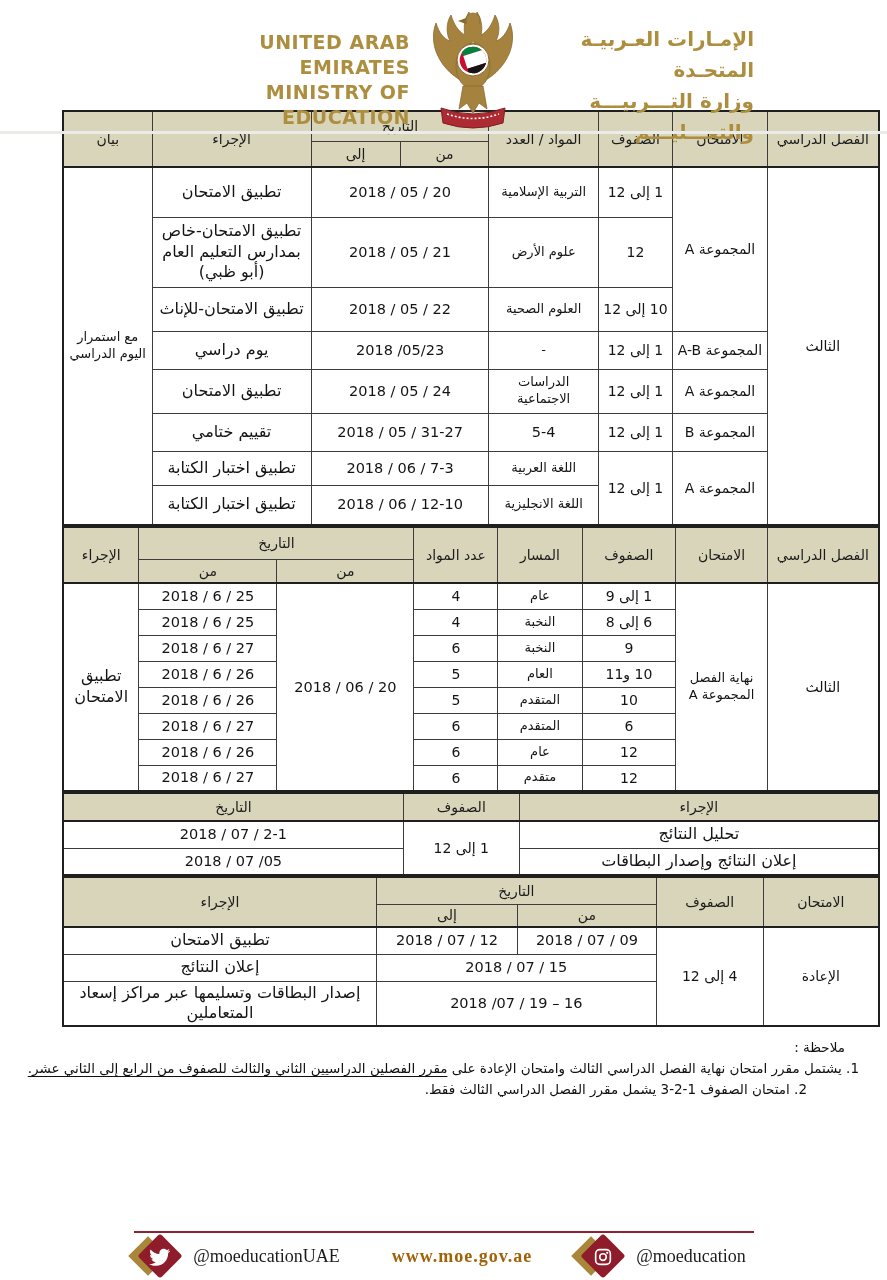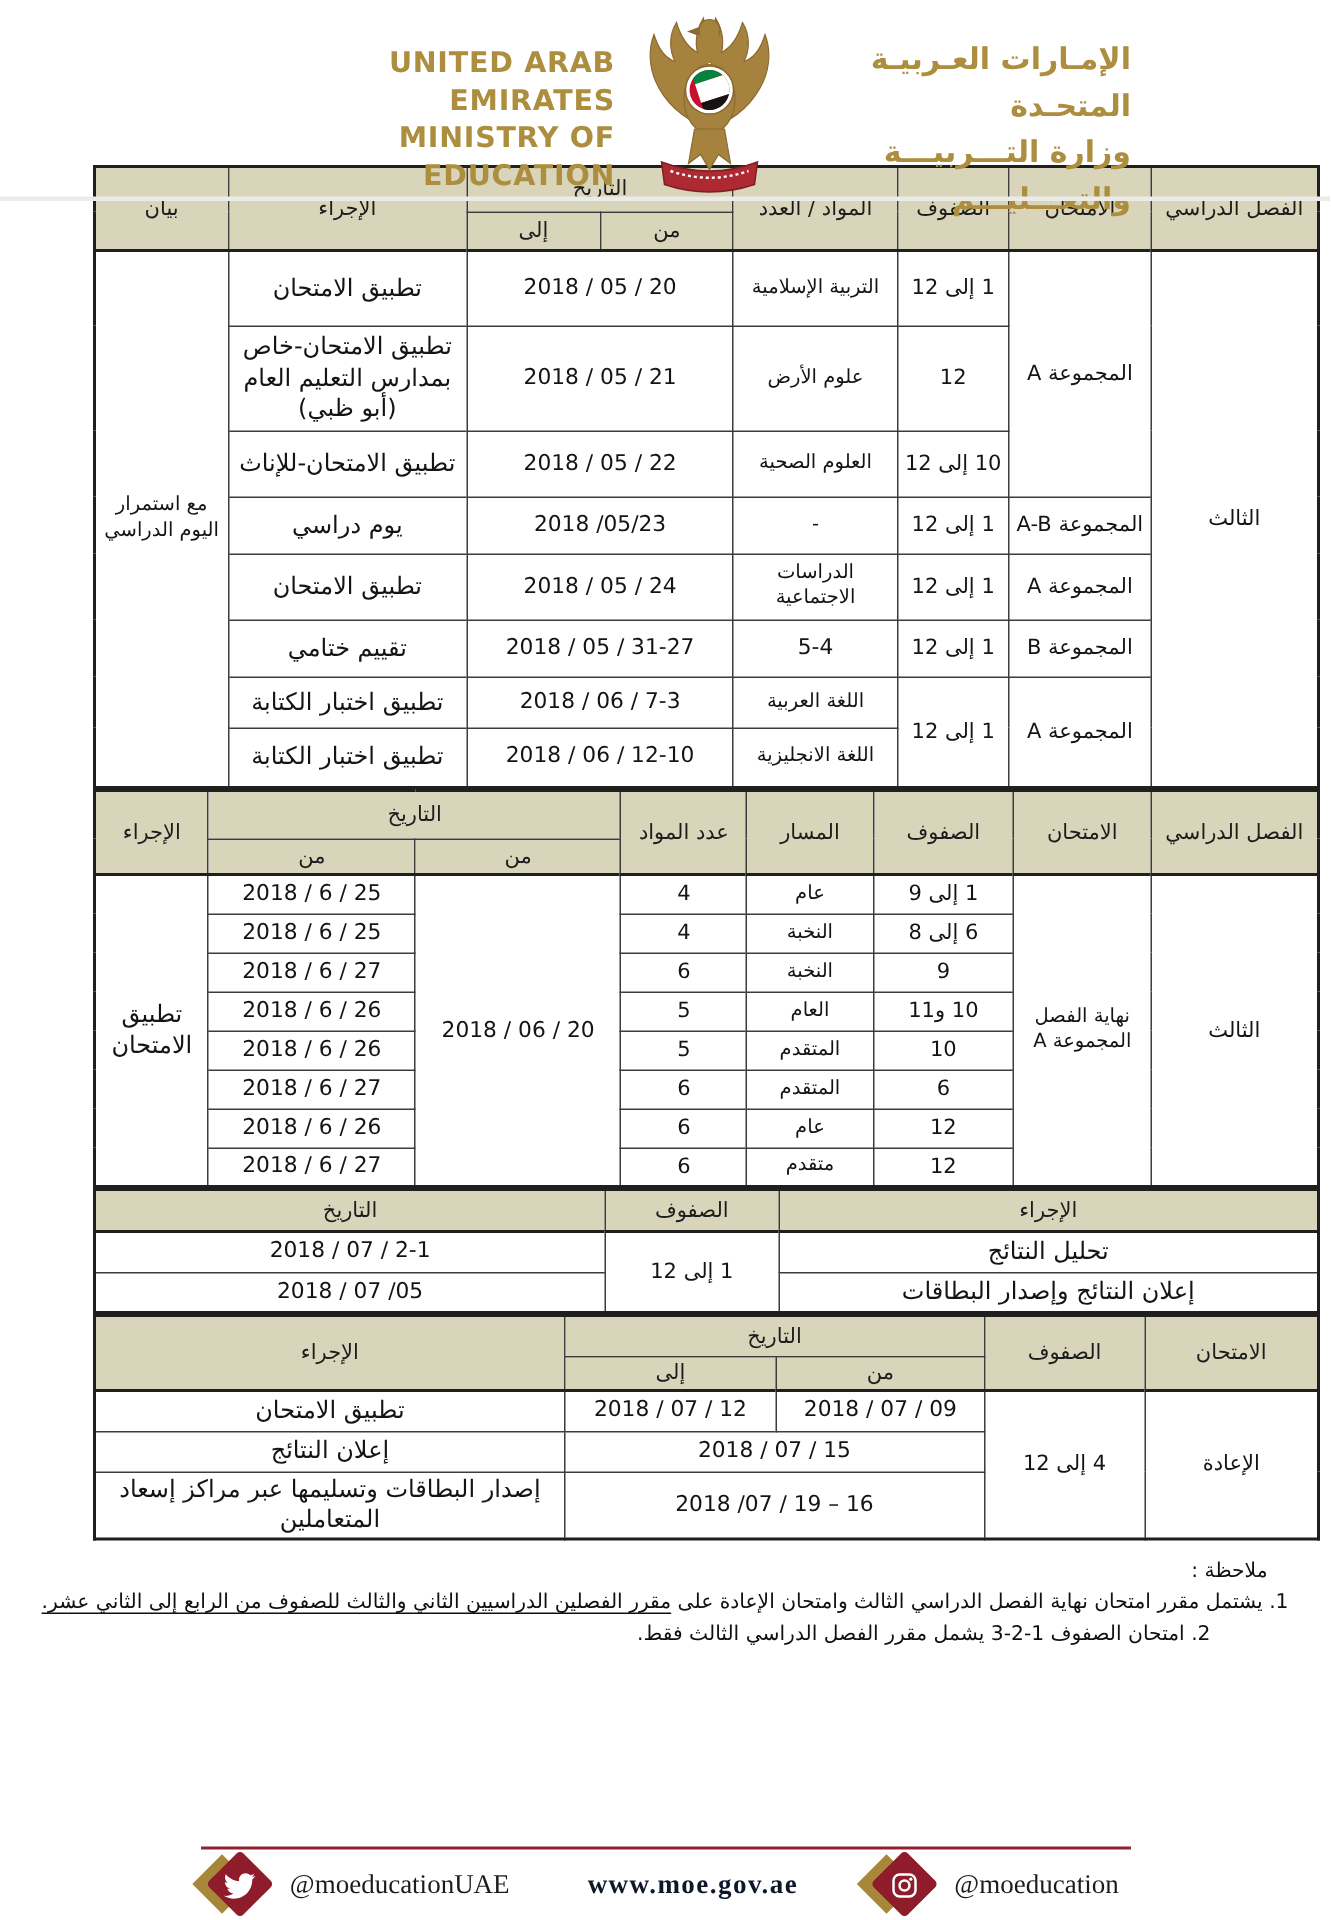--- a/index.html
+++ b/index.html
@@ -35,21 +35,21 @@
   .notes{margin:10px 28px 0 4px;font-size:13.5px;line-height:21px;color:#101010;}
   .note-label{font-weight:normal;padding-right:14px;}
   .note-line2{padding-right:52px;}
   .ul{text-decoration:underline;text-underline-offset:3px;margin-top:12px;}
 
   
   .redline{position:absolute;left:134px;bottom:47px;width:620px;height:2px;background:#8e2230;}
   .footer{position:absolute;left:0;bottom:2px;width:887px;height:44px;
           display:flex;flex-direction:row;align-items:center;justify-content:center;direction:ltr;}
   .handle{font-family:"Liberation Serif",serif;font-size:18px;color:#1c1c1c;margin:0 8px;}
-  .site{font-family:"Liberation Serif",serif;font-size:18px;font-weight:bold;color:#0f172a;
+  .site{font-family:"Liberation Serif",serif;font-size:18px;font-weight:bold;color:#a16207;
         letter-spacing:1px;margin:0 44px;}
   .dicon{position:relative;width:52px;height:46px;flex:0 0 auto;}
   .dicon .gold{position:absolute;left:1px;top:9px;width:28px;height:28px;background:#a8873b;transform:rotate(45deg);}
   .dicon .red{position:absolute;left:11px;top:7px;width:32px;height:32px;background:#8e1c2b;transform:rotate(45deg);border-radius:3px;}
   .dicon svg{position:absolute;left:16px;top:13px;width:22px;height:22px;}
 </style>
 </head>
 <body>
 
 <div class="page">

